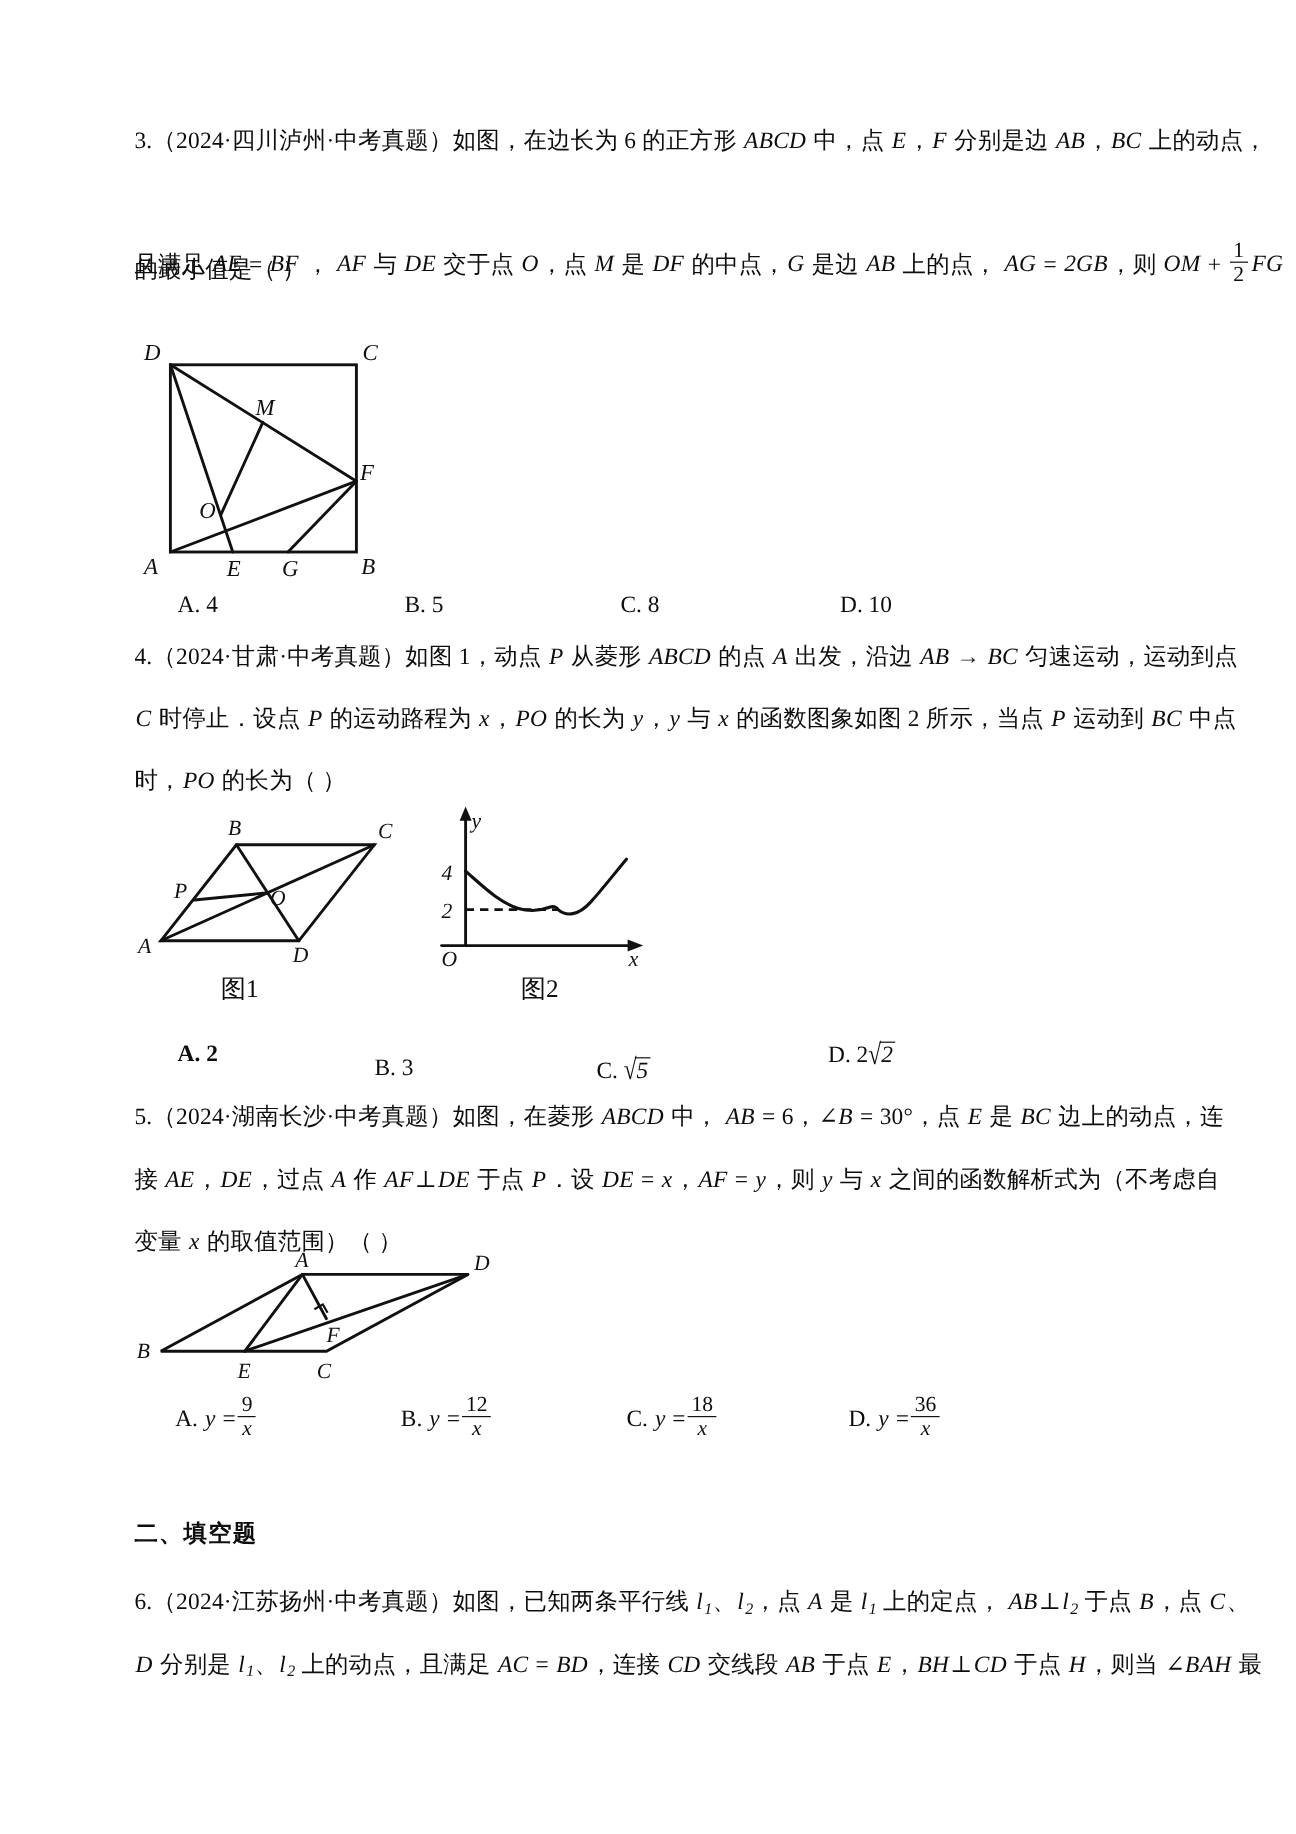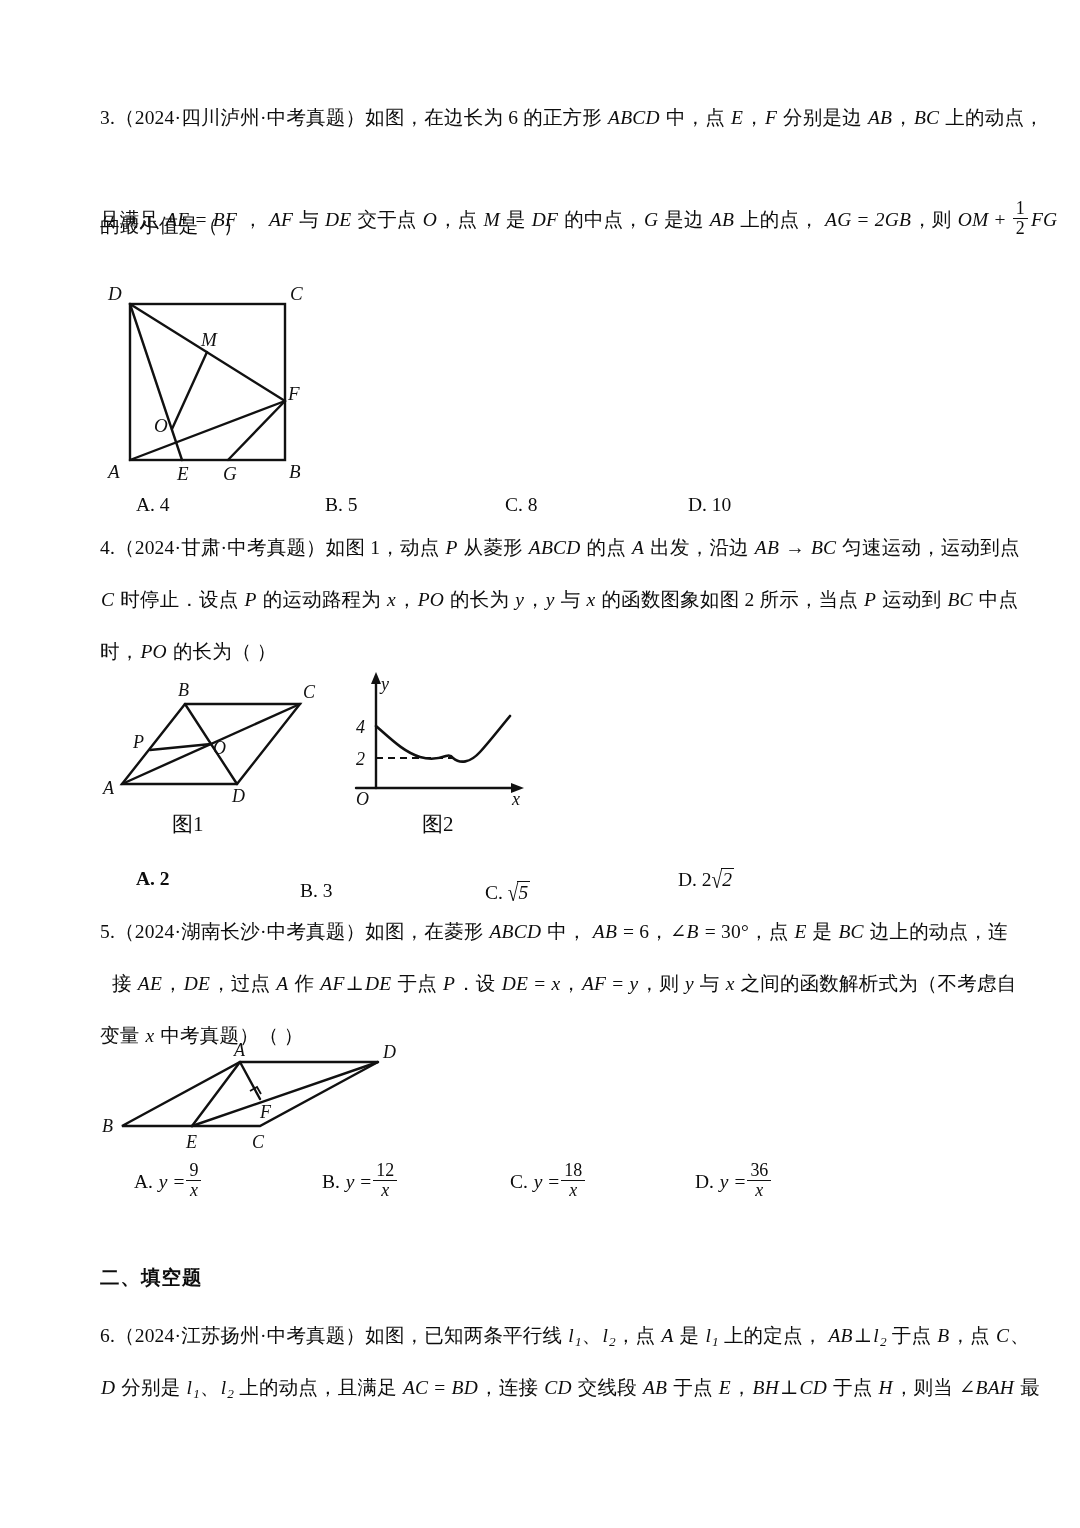--- a/index.html
+++ b/index.html
@@ -10,21 +10,21 @@
   body {
     width: 1080px;
     height: 1528px;
     position: relative;
     font-family: "Liberation Serif", "DejaVu Serif", serif;
     color: #0d0d0d;
     overflow: hidden;
   }
   .page {
     position: absolute;
-    left: 4px; top: 0;
+    left: 16px; top: 0;
     width: 886px;
     height: 1528px;
   }
   .q-block { position: absolute; }
   .line {
     font-size: 19.5px;
     line-height: 1;
     white-space: nowrap;
     letter-spacing: 0.2px;
   }
@@ -191,25 +191,25 @@
     <span class="choice" style="left:36px; top:0;font-weight:bold;"><span>A.</span> <span>2</span></span>
     <span class="choice" style="left:200px; top:0;margin-top:12px;"><span>B.</span> <span>3</span></span>
     <span class="choice" style="left:385px; top:0;margin-top:13px;"><span>C.</span> <span class="radsign">√</span><span class="sqrt">5</span></span>
     <span class="choice" style="left:578px; top:0;"><span>D.</span> <span>2</span><span class="radsign">√</span><span class="sqrt">2</span></span>
   </div>
 
   <div class="q-block" style="left:96px; top:922px; width:900px;">
     <div class="line" style="position:absolute; left:0; top:0;">
       <span>5.（2024·湖南长沙·中考真题）如图，在菱形 </span><span class="it">ABCD</span><span> 中， </span><span class="it">AB</span><span> = 6</span><span>，</span><span class="it">∠B</span><span> = 30°</span><span>，点 </span><span class="it">E</span><span> 是 </span><span class="it">BC</span><span> 边上的动点，连</span>
     </div>
-    <div class="line" style="position:absolute; left:0; top:52px;margin-left:12px;">
+    <div class="line" style="position:absolute; left:0; top:52px;">
       <span>接 </span><span class="it">AE</span><span>，</span><span class="it">DE</span><span>，过点 </span><span class="it">A</span><span> 作 </span><span class="it">AF</span><span>⊥</span><span class="it">DE</span><span> 于点 </span><span class="it">P</span><span>．设 </span><span class="it">DE</span><span> = </span><span class="it">x</span><span>，</span><span class="it">AF</span><span> = </span><span class="it">y</span><span>，则 </span><span class="it">y</span><span> 与 </span><span class="it">x</span><span> 之间的函数解析式为（不考虑自</span>
     </div>
     <div class="line" style="position:absolute; left:0; top:104px;">
-      <span>变量 </span><span class="it">x</span><span> 中考真题）（  ）</span>
+      <span>变量 </span><span class="it">x</span><span> 的取值范围）（  ）</span>
     </div>
   </div>
 
   <div class="figure" style="left:96px; top:1034px;">
     <svg width="320" height="118" viewBox="0 0 320 118">
 
       <g stroke="#111" stroke-width="2.4" fill="none" stroke-linecap="round">
         <polygon points="22,92 160,92 278,28 140,28"></polygon>
 
         <line x1="140" y1="28" x2="92" y2="92"></line>

